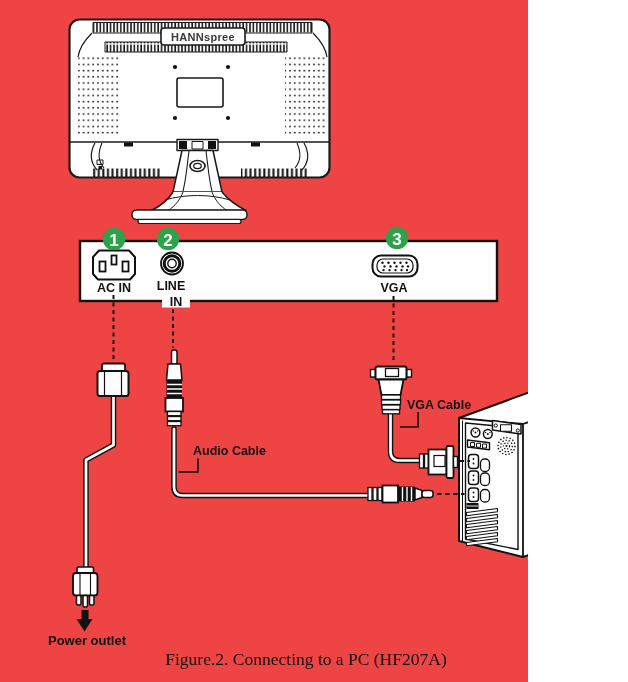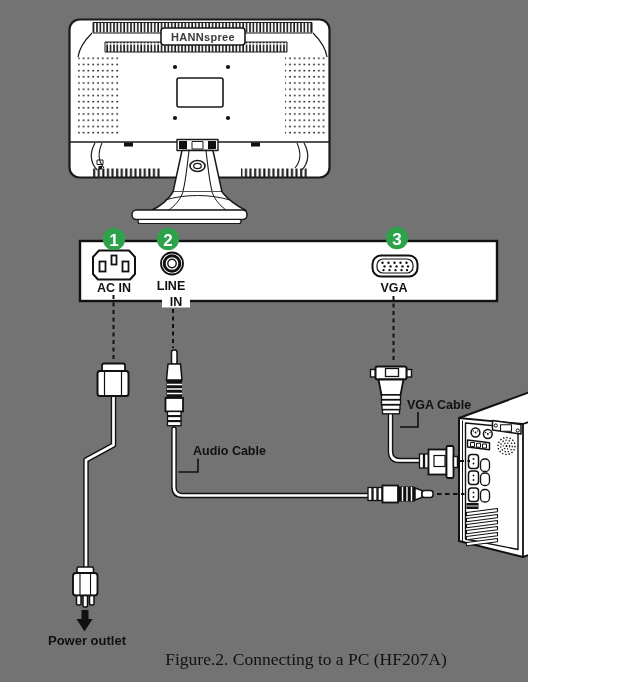--- a/index.html
+++ b/index.html
@@ -1,16 +1,16 @@
 <!DOCTYPE html>
 <html><head>
 <meta charset="utf-8">
 <style>
   html,body{margin:0;padding:0;background:#fff;}
-  .page{position:relative;width:528px;height:682px;background:#737373;overflow:hidden;
+  .page{position:relative;width:528px;height:682px;background:#ef4444;overflow:hidden;
         font-family:"Liberation Sans",sans-serif;}
   svg text{user-select:none;}
   .lbl{font-family:"Liberation Sans",sans-serif;font-weight:700;fill:#111;}
   .badge-num{font-family:"Liberation Sans",sans-serif;font-weight:700;fill:#fff;}
   .caption{font-family:"Liberation Serif",serif;fill:#111;}
   .logo{font-family:"Liberation Sans",sans-serif;font-weight:700;fill:#3a3a3a;letter-spacing:.3px;}
 </style>
 </head>
 <body>
 

